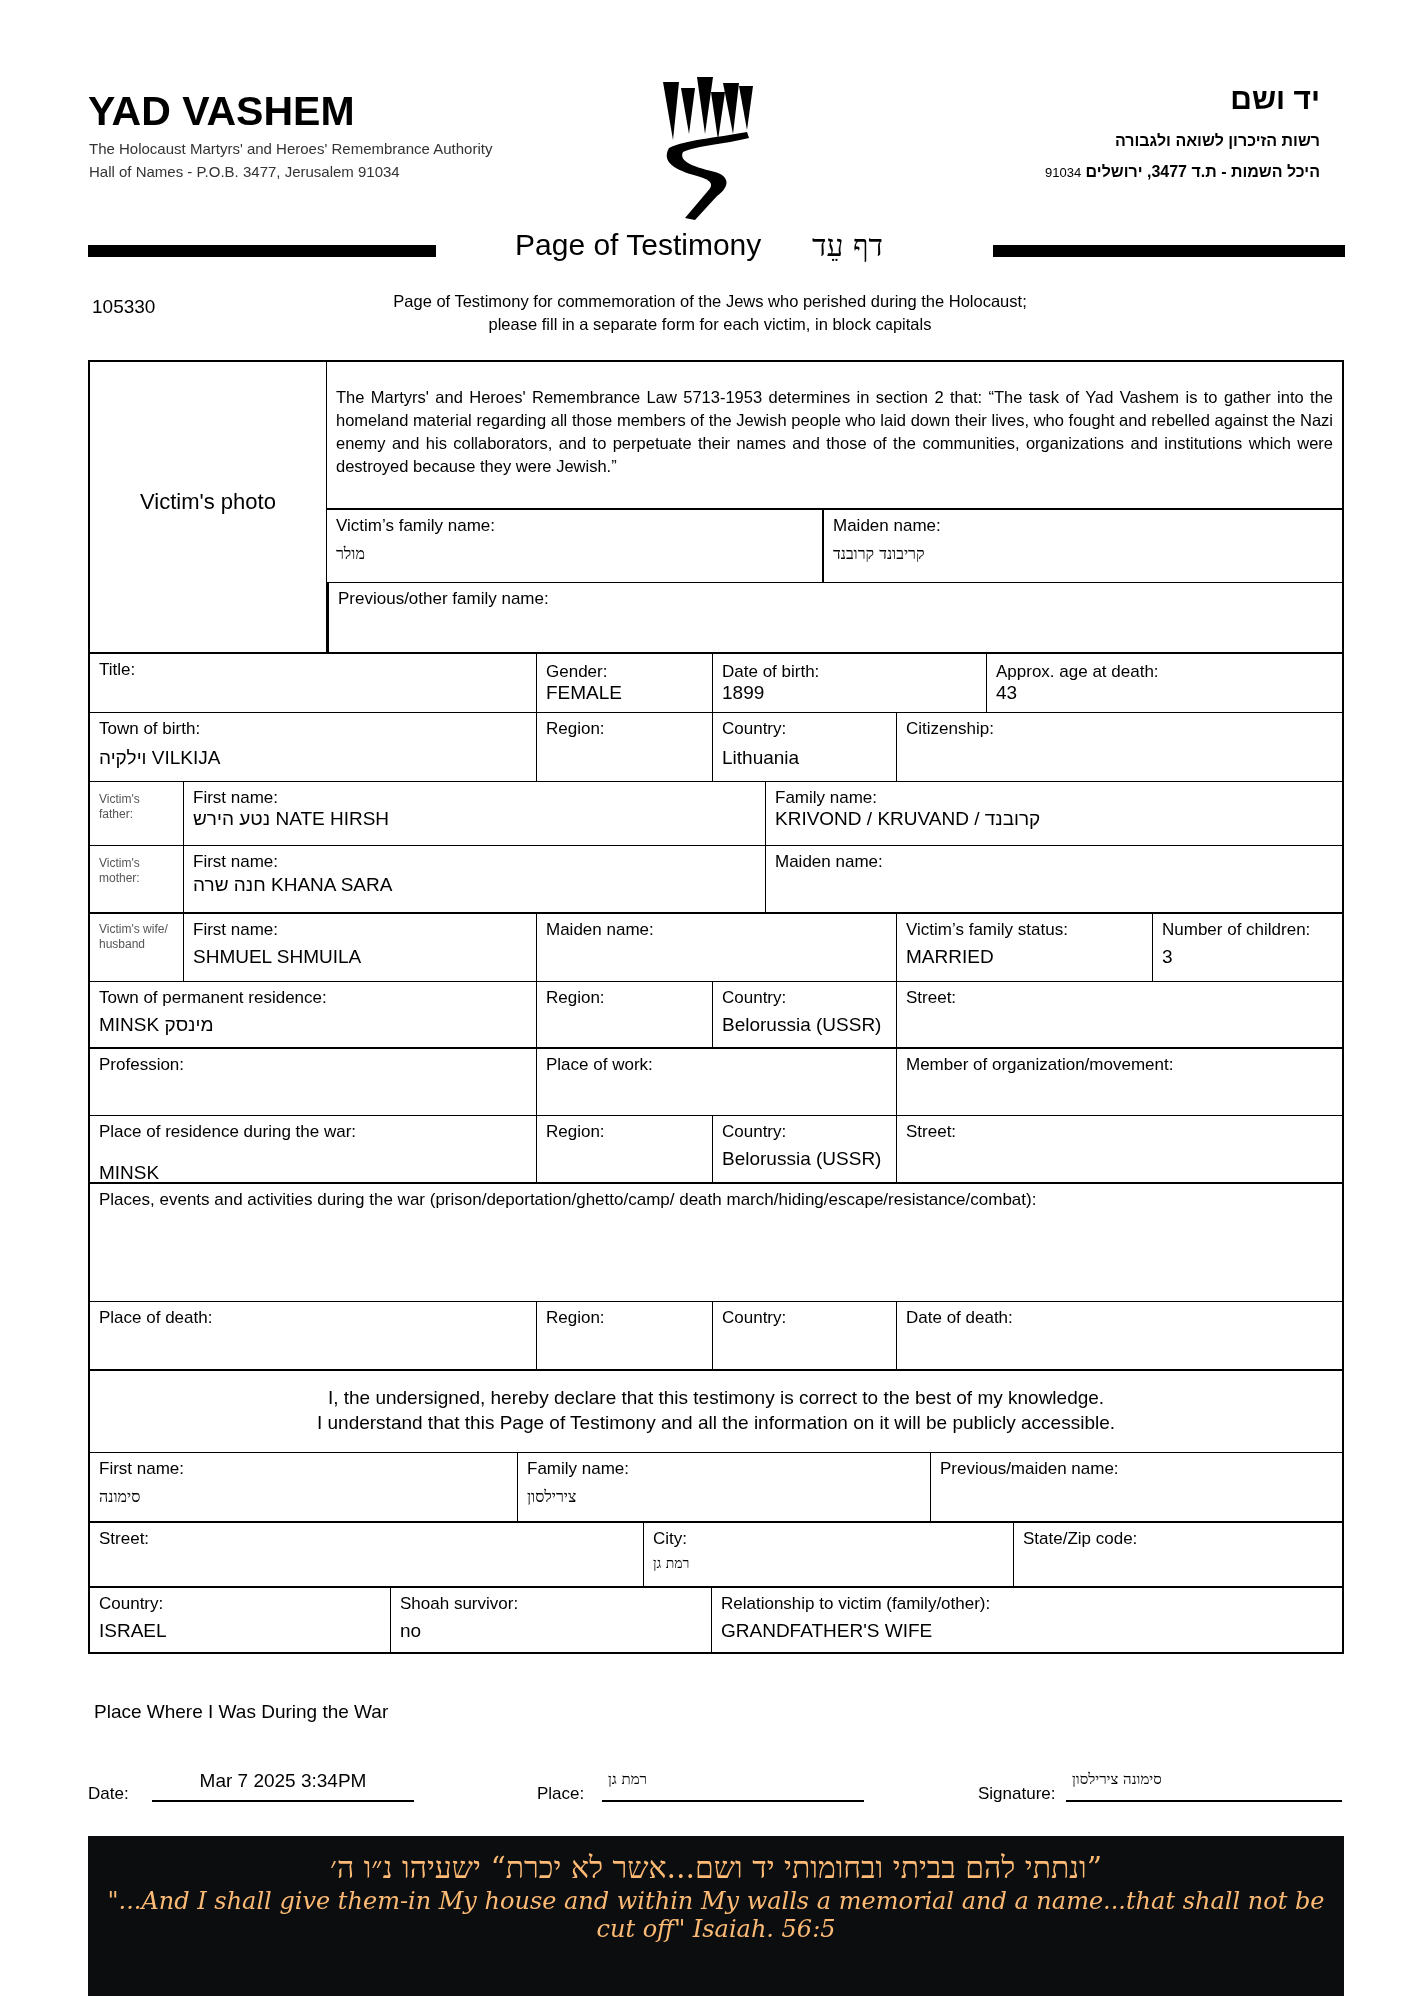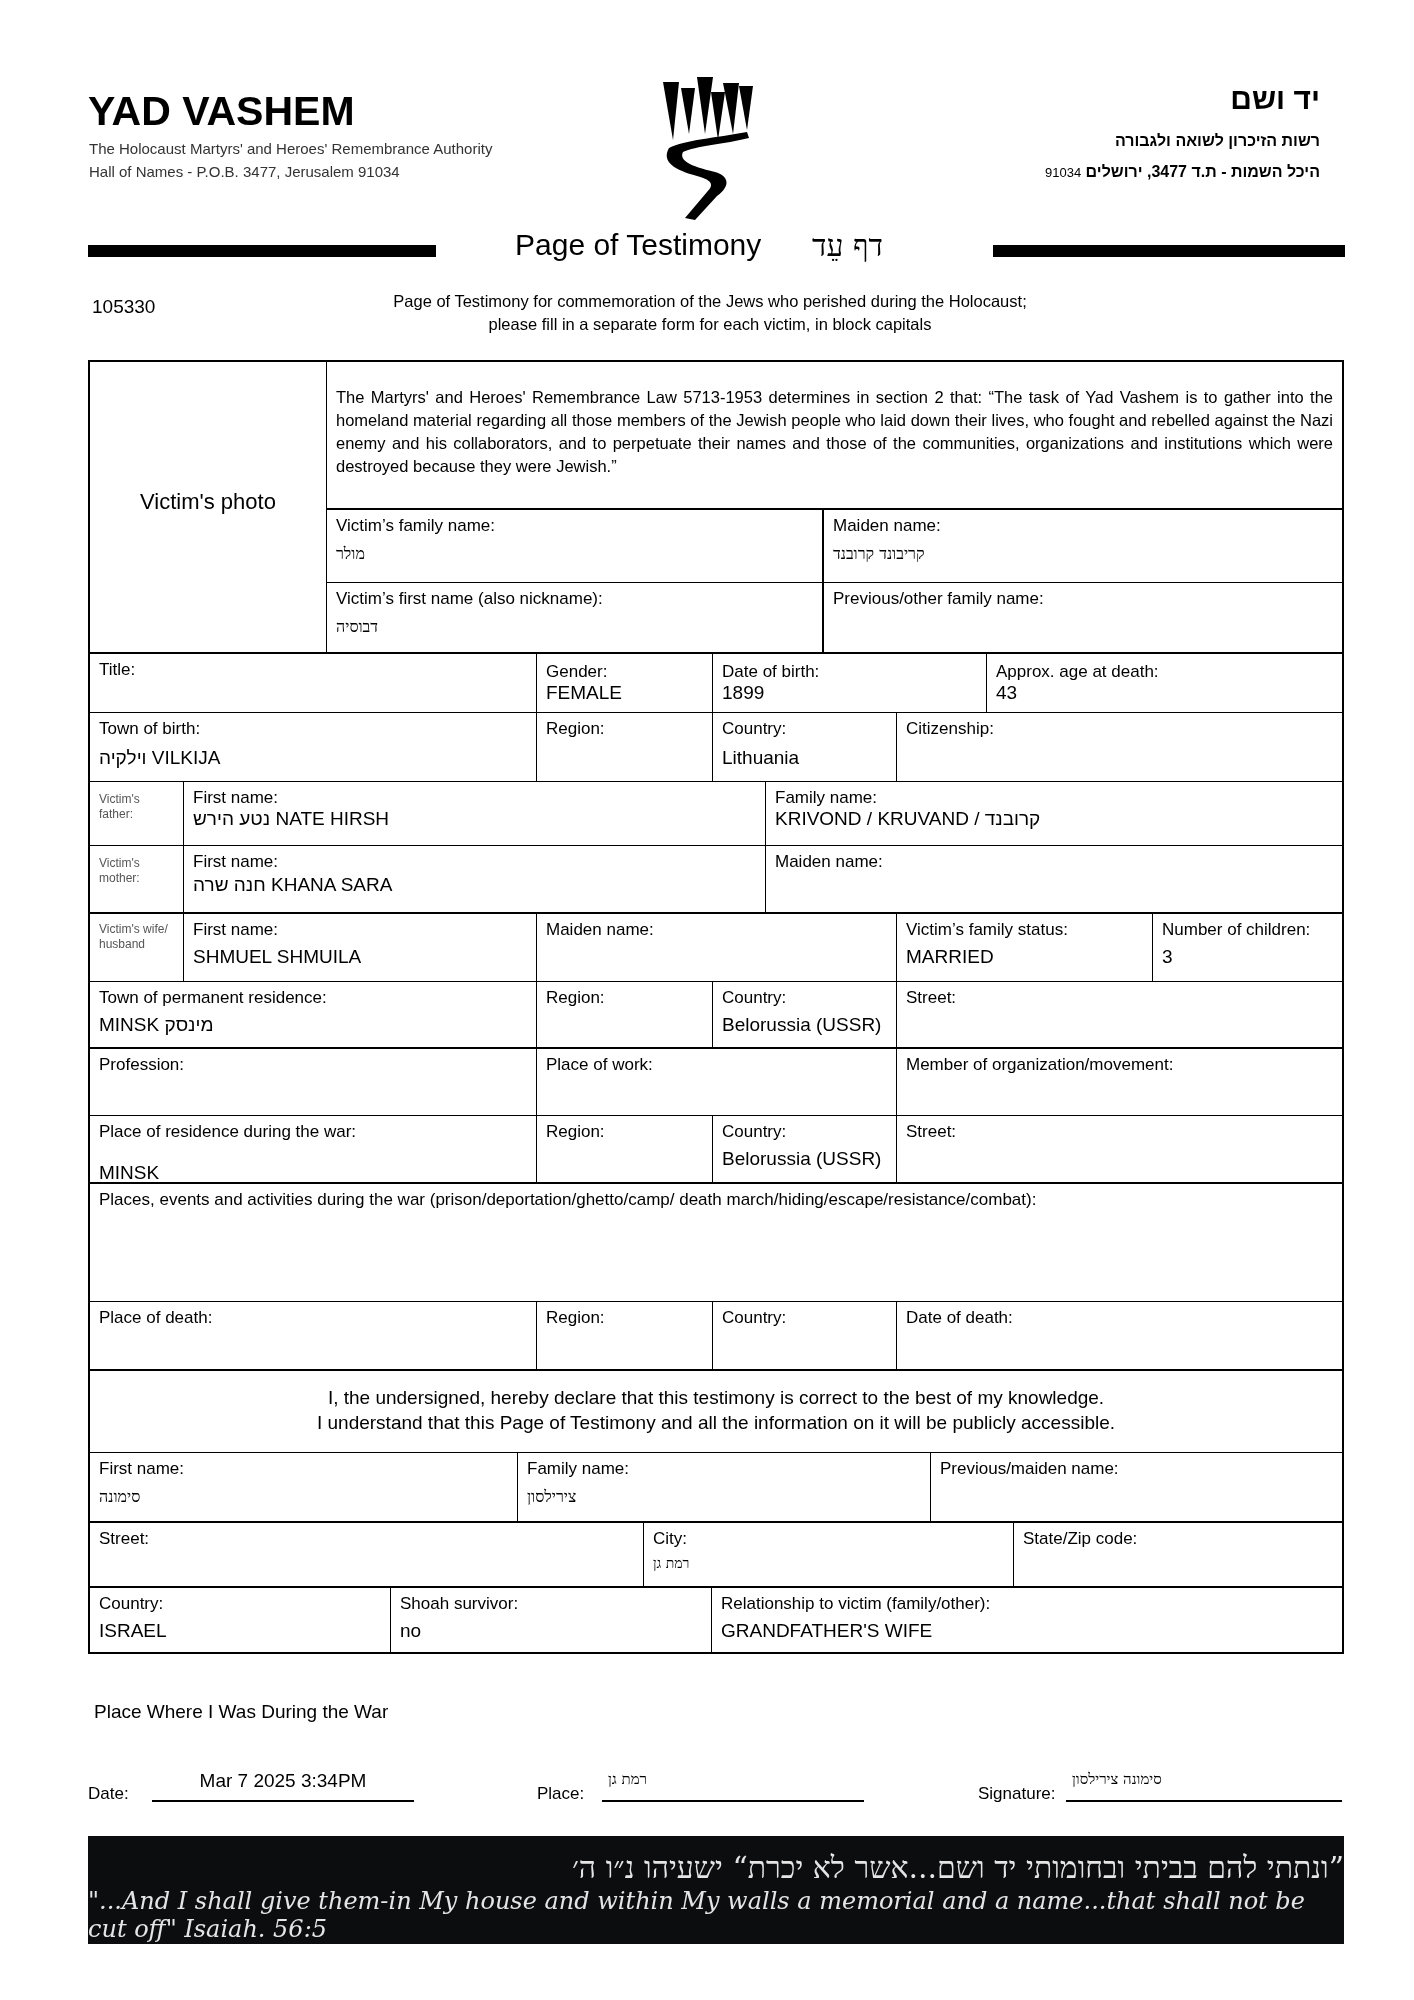--- a/index.html
+++ b/index.html
@@ -29,21 +29,21 @@
   .lbl{font-size:17px;display:block;}
   .val{font-size:19px;display:block;margin-top:2px;}
   .val.heb{font-family:"DejaVu Serif",serif;font-size:16px;}
   .tiny{font-size:12px;color:#555;line-height:15px;}
 
   .decl{font-size:19px;text-align:center;line-height:25px;padding:14px 0;}
   .below{left:94px;top:1701px;font-size:19px;}
   .sigrow{top:1770px;left:88px;width:1256px;height:40px;}
   .sig-lbl{font-size:17px;position:absolute;top:14px;}
   .sig-line{position:absolute;border-bottom:2px solid #000;height:30px;top:0;font-size:19px;}
-  .banner{left:88px;top:1836px;width:1256px;height:108px;background:#0c0d0f;color:#e5e5e5;}
+  .banner{left:88px;top:1836px;width:1256px;height:160px;background:#0c0d0f;color:#fdba74;text-align:center;}
   .banner .h{font-size:30px;margin-top:14px;direction:rtl;font-family:"DejaVu Serif",serif;}
   .banner .e{font-size:24px;font-style:italic;font-family:"DejaVu Serif",serif;margin-top:2px;}
 </style>
 </head>
 <body>
 
 <div class="abs brand">YAD VASHEM</div>
 <div class="abs sub1">The Holocaust Martyrs' and Heroes' Remembrance Authority</div>
 <div class="abs sub2">Hall of Names - P.O.B. 3477, Jerusalem 91034</div>
 
@@ -84,24 +84,20 @@
         <div class="cell" style="width:495px;">
           <span class="lbl">Victim’s family name:</span>
           <span class="val heb" style="margin-top:8px;">מולר</span>
         </div>
         <div class="cell" style="flex:1;border-left:2px solid #000;">
           <span class="lbl">Maiden name:</span>
           <span class="val heb" style="margin-top:8px;">קריבונד קרובנד</span>
         </div>
       </div>
       <div style="display:flex;border-top:1px solid #000;flex:1;">
-        <div class="cell" style="width:495px;">
-          <span class="lbl">Victim’s first name (also nickname):</span>
-          <span class="val heb" style="margin-top:8px;">דבוסיה</span>
-        </div>
         <div class="cell" style="flex:1;border-left:2px solid #000;">
           <span class="lbl">Previous/other family name:</span>
           <span class="val"></span>
         </div>
       </div>
     </div>
   </div>
 
   <div class="row" style="height:58px;">
     <div class="cell" style="width:446px;">

